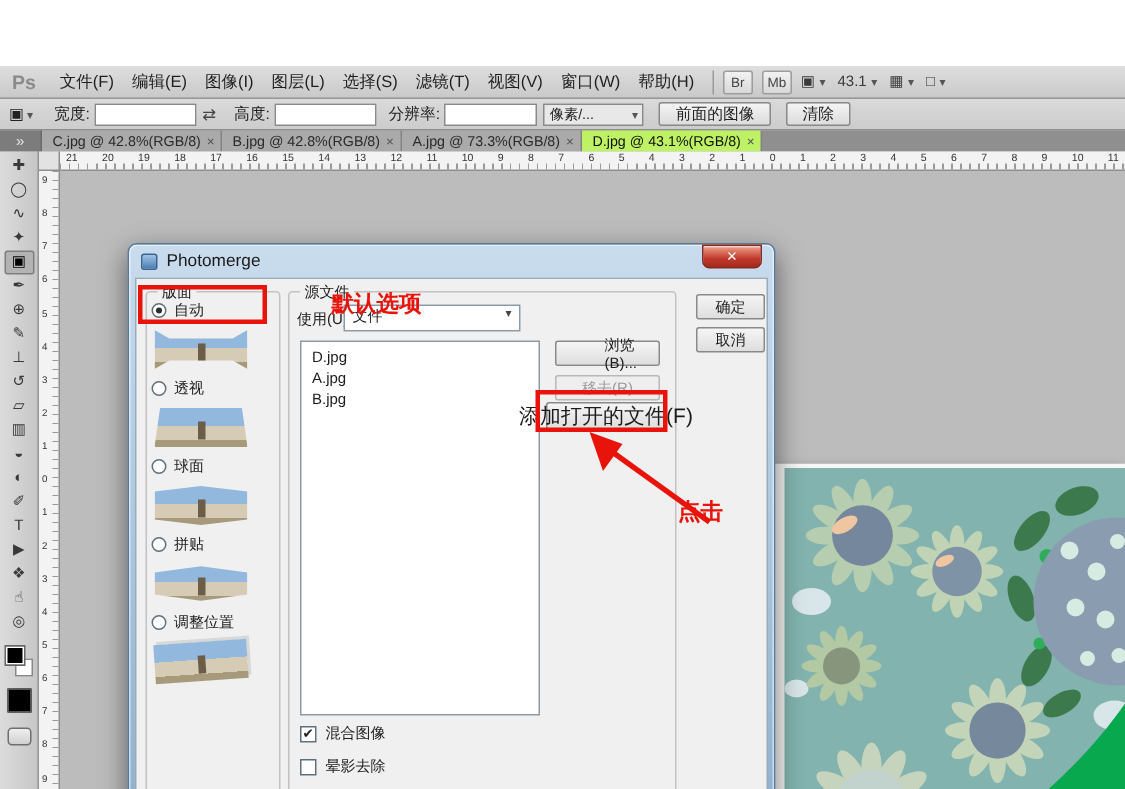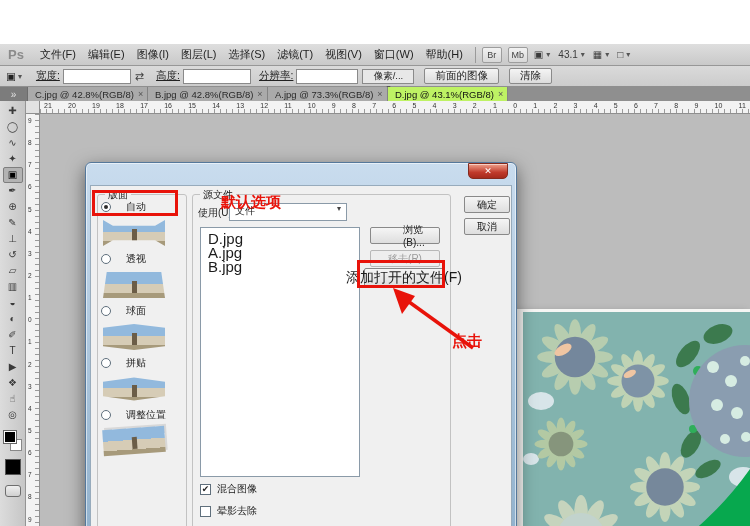--- a/index.html
+++ b/index.html
@@ -17,25 +17,25 @@
     border:1px solid #9d9d9d; border-radius:2px; background:linear-gradient(#f2f2f2,#d8d8d8);
     font-size:9px; color:#444; margin-right:6px; padding:0 2px; }
   .mb-combo { display:flex; align-items:center; gap:3px; margin-right:8px; color:#3a3a3a; font-size:10px; }
   .mb-combo .arrow { font-size:8px; color:#555; }
 
   
   .optionsbar { position:absolute; top:22px; left:0; right:0; height:21px;
     background:linear-gradient(#dadada,#cccccc); border-bottom:1px solid #8f8f8f;
     display:flex; align-items:center; font-size:10.5px; color:#222; }
   .ob-toolicon { display:flex; align-items:center; gap:2px; padding:0 6px; }
-  .ob-label { margin:0 3px 0 8px;text-decoration:underline; }
+  .ob-label { margin:0 3px 0 8px; }
   .ob-input { width:68px; height:15px; background:#fff; border:1px solid #8a8a8a; }
   .ob-swap { margin:0 4px; font-size:11px; color:#444; }
-  .ob-select { width:52px; height:15px; background:#e8e8e8; border:1px solid #8a8a8a;
-    display:flex; align-items:center; justify-content:space-between; padding:0 3px; font-size:9.5px; margin-left:4px;flex-direction:column;}
+  .ob-select { width:67px; height:15px; background:#e8e8e8; border:1px solid #8a8a8a;
+    display:flex; align-items:center; justify-content:space-between; padding:0 3px; font-size:9.5px; margin-left:4px;}
   .ob-btn { height:16px; padding:0 10px; margin-left:10px; font-size:10.5px;
     background:linear-gradient(#f4f4f4,#dcdcdc); border:1px solid #8a8a8a; border-radius:2px;
     display:flex; align-items:center; }
 
   
   .tabbar { position:absolute; top:43px; left:0; right:0; height:14px; background:#8f8f8f;
     display:flex; align-items:stretch; font-size:9.5px; }
   .tab-chevron { width:28px; display:flex; align-items:center; justify-content:center;
     background:#7c7c7c; color:#e2e2e2; font-size:10px; border-right:1px solid #6c6c6c; }
   .tab { display:flex; align-items:center; gap:4px; padding:0 7px; background:#aaaaaa;
@@ -95,42 +95,42 @@
   .dlg-content { position:absolute; top:22px; left:4px; right:4px; bottom:4px;
     background:#f0f0f0; border:1px solid #97abbc; font-size:10px; color:#1c1c1c; }
 
   .groupbox { position:absolute; border:1px solid #c2c2c2; border-radius:3px; }
   .group-label { position:absolute; font-size:10px; background:#f0f0f0; padding:0 3px; color:#1c1c1c; }
 
   
   .layout-group { left:6px; top:8px; width:90px; height:350px; }
   .layout-items { position:absolute; left:10px; top:14px; display:flex; flex-direction:column; gap:3px; }
   .layout-item { display:flex; flex-direction:column; gap:3px; }
-  .radio-row { display:flex; align-items:center; gap:15px; height:14px; }
+  .radio-row { display:flex; align-items:center; gap:5px; height:14px; }
   .radio { width:10px; height:10px; border:1px solid #5f6f7c; border-radius:50%; background:#fff; position:relative; flex:none; }
   .layout-item.selected .radio::after { content:""; position:absolute; inset:2px; border-radius:50%; background:#2c2c2c; }
   .thumb { width:66px; height:32px; display:flex; align-items:center; justify-content:center; }
   .pano { width:62px; height:26px; position:relative;
     background:linear-gradient(#92b9dd 0 45%,#d6ccb6 45% 82%,#a79a7b 82% 100%); }
   .pano::after { content:""; position:absolute; left:46%; top:36%; width:9%; height:46%; background:#6b5d47; }
   .layout-item:nth-child(1) .pano { clip-path:polygon(0 0,16% 22%,84% 22%,100% 0,100% 100%,84% 78%,16% 78%,0 100%); }
   .layout-item:nth-child(2) .pano { clip-path:polygon(6% 0,94% 0,100% 100%,0 100%); }
   .layout-item:nth-child(3) .pano { clip-path:polygon(0 14%,50% 0,100% 14%,100% 86%,50% 100%,0 86%); }
   .layout-item:nth-child(4) .pano { clip-path:polygon(0 22%,50% 6%,100% 22%,100% 78%,50% 94%,0 78%); }
   .layout-item:nth-child(5) .pano { transform:rotate(-4deg); box-shadow:2px -2px 0 #d8d8d8; }
 
   
   .source-group { left:101px; top:8px; width:259px; height:350px; }
   .use-label { position:absolute; left:107px; top:20px; }
   .dropdown { position:absolute; left:138px; top:17px; width:118px; height:18px; background:#fff;
     border:1px solid #8a9aa8; display:flex; align-items:flex-start; justify-content:space-between;
     padding:0 5px; font-size:10px; }
   .dd-arrow { font-size:8px; color:#444; }
   .listbox { position:absolute; left:109px; top:41px; width:160px; height:250px; background:#fff;
-    border:1px solid #8a9aa8; padding:4px 7px; font-size:15px; line-height:14px; }
+    border:1px solid #8a9aa8; padding:4px 7px; font-size:10px; line-height:14px; }
   .btn { position:absolute; display:flex; align-items:center; justify-content:center;
     background:linear-gradient(#f5f5f5,#dedede); border:1px solid #898989; border-radius:2px;
     font-size:10px; color:#1c1c1c; }
   .btn-browse { left:279px; top:41px; width:70px; height:17px;padding-left:32px; }
   .btn-remove { left:279px; top:64px; width:70px; height:17px; color:#9a9a9a; border-color:#b8b8b8;
     background:#eeeeee; }
   .btn-add { left:273px; top:82px; width:80px; height:19px; font-size:14px; white-space:nowrap; }
   .check-col { position:absolute; left:109px; top:296px; display:flex; flex-direction:column; gap:8px; }
   .check-row { display:flex; align-items:center; gap:6px; height:14px; }
   .checkbox { width:11px; height:11px; background:#fff; border:1px solid #5f6f7c; flex:none;
@@ -386,20 +386,24 @@
         <ellipse cx="-6" cy="6" rx="7" ry="5" fill="#a8bdba"></ellipse>
       </g>
       <g transform="translate(155,252) scale(1.2)" color="#bccfb2">
         <use href="#petals"></use>
           <circle r="14" fill="#7d98a8"></circle>
       </g>
     </svg>
   </div>
 
   <div class="dialog">
+    <div class="dlg-title">
+      <span class="title-icon"></span>
+      <span>Photomerge</span>
+    </div>
     <div class="dlg-close">
       <span>✕</span>
     </div>
     <div class="dlg-content">
 
       <div class="groupbox layout-group"></div>
       <span class="group-label" style="left:14px;top:2px">版面</span>
       <div class="layout-items">
           <div class="layout-item selected">
           <div class="radio-row">

